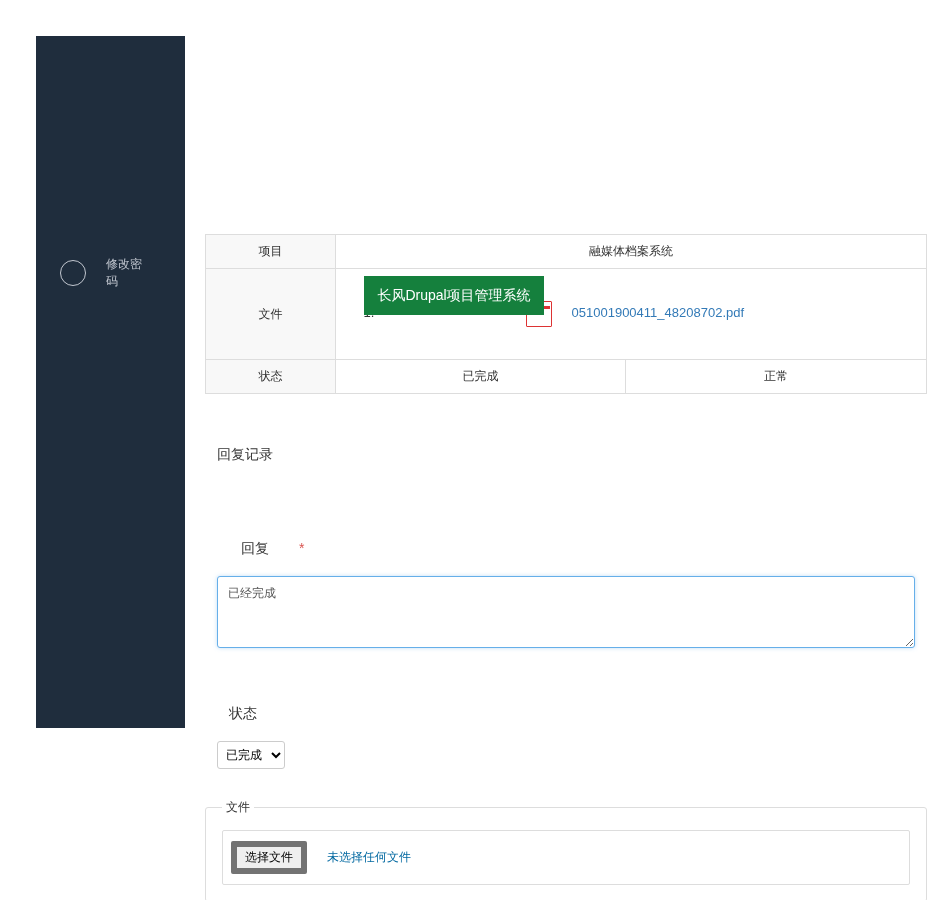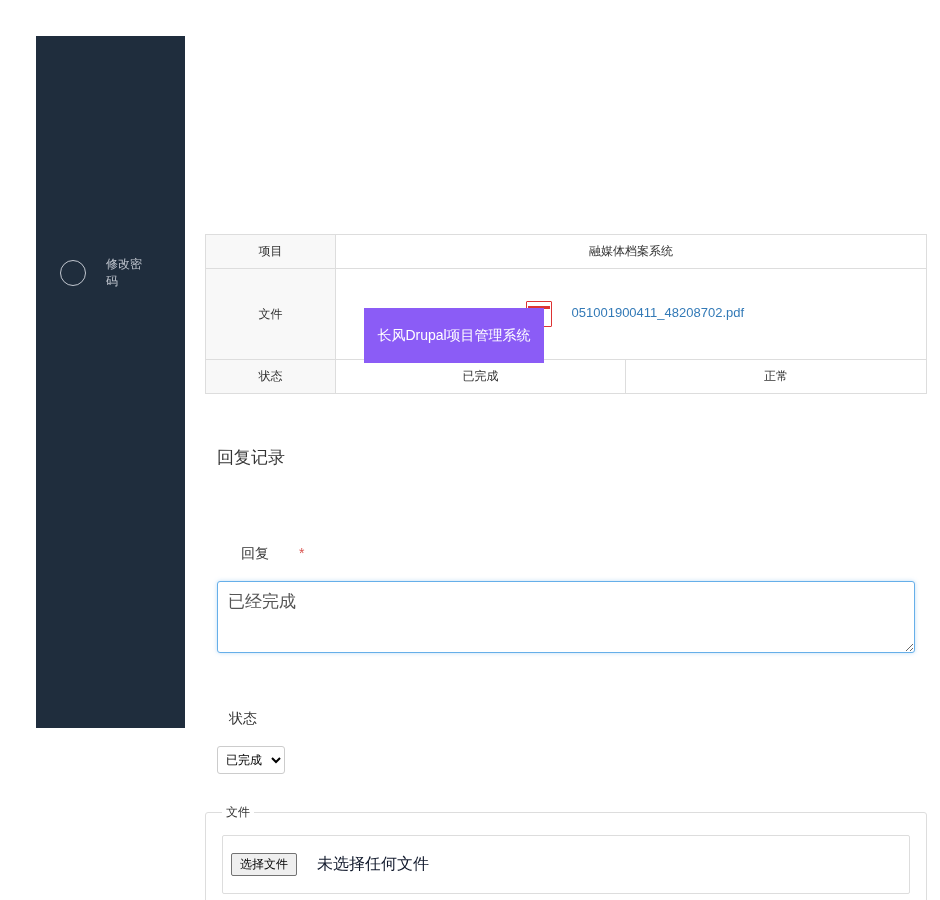--- a/index.html
+++ b/index.html
@@ -79,54 +79,54 @@
     }
     .pdf-icon::after {
       content: '';
       position: absolute;
       left: 1px; right: 1px; top: 4px;
       height: 3px;
       background: #d33;
     }
     .banner {
       position: absolute;
-      top: 284px;
+      top: 252px;
       left: 340px;
       width: 180px;
-      height: 55px;
-      background: #8b5cf6;
+      height: 39px;
+      background: #15803d;
       color: #fff;
       font-size: 14px;
       display: flex;
       align-items: center;
       justify-content: center;
       z-index: 10;
       pointer-events: none;
     }
     .section-heading {
-      font-size: 17px;
+      font-size: 14px;
       font-weight: 500;
       margin: 40px 0 20px 0;
       color: #333;
     }
     .form-group { margin-bottom: 18px; }
     .form-label {
       display: inline-block;
       font-size: 14px;
       margin-bottom: 6px;
       color: #333;
     }
     .required { color: #d9534f; margin-left: 2px; }
     .form-textarea {
       width: 100%;
       height: 72px;
       border: 1px solid #66afe9;
       border-radius: 3px;
       padding: 8px 10px;
-      font-size: 17px;
+      font-size: 12px;
       font-family: inherit;
       resize: vertical;
       outline: none;
       box-shadow: 0 0 4px rgba(102,175,233,0.4);
       color: #555;
     }
     .form-select {
       width: 68px;
       height: 28px;
       border: 1px solid #ccc;
@@ -150,28 +150,28 @@
       border: 1px solid #ddd;
       border-radius: 2px;
       padding: 6px 8px;
       display: flex;
       align-items: center;
       font-size: 12px;
       background: #fff;
     }
     .file-btn {
       background: #efefef;
-      border: 1px solid #737373;
+      border: 6px solid #737373;
       border-radius: 2px;
       font-size: 12px;
       padding: 2px 8px;
       margin-right: 8px;
       cursor: pointer;
     }
-    .file-status { color: #0f172a; font-size: 16px; }
+    .file-status { color: #0369a1; font-size: 12px; }
     .save-btn {
       background: #3c8dbc;
       color: #0f172a;
       border: 1px solid #357ca5;
       border-radius: 3px;
       font-size: 13px;
       padding: 6px 14px;
       cursor: pointer;
     }
   </style>

